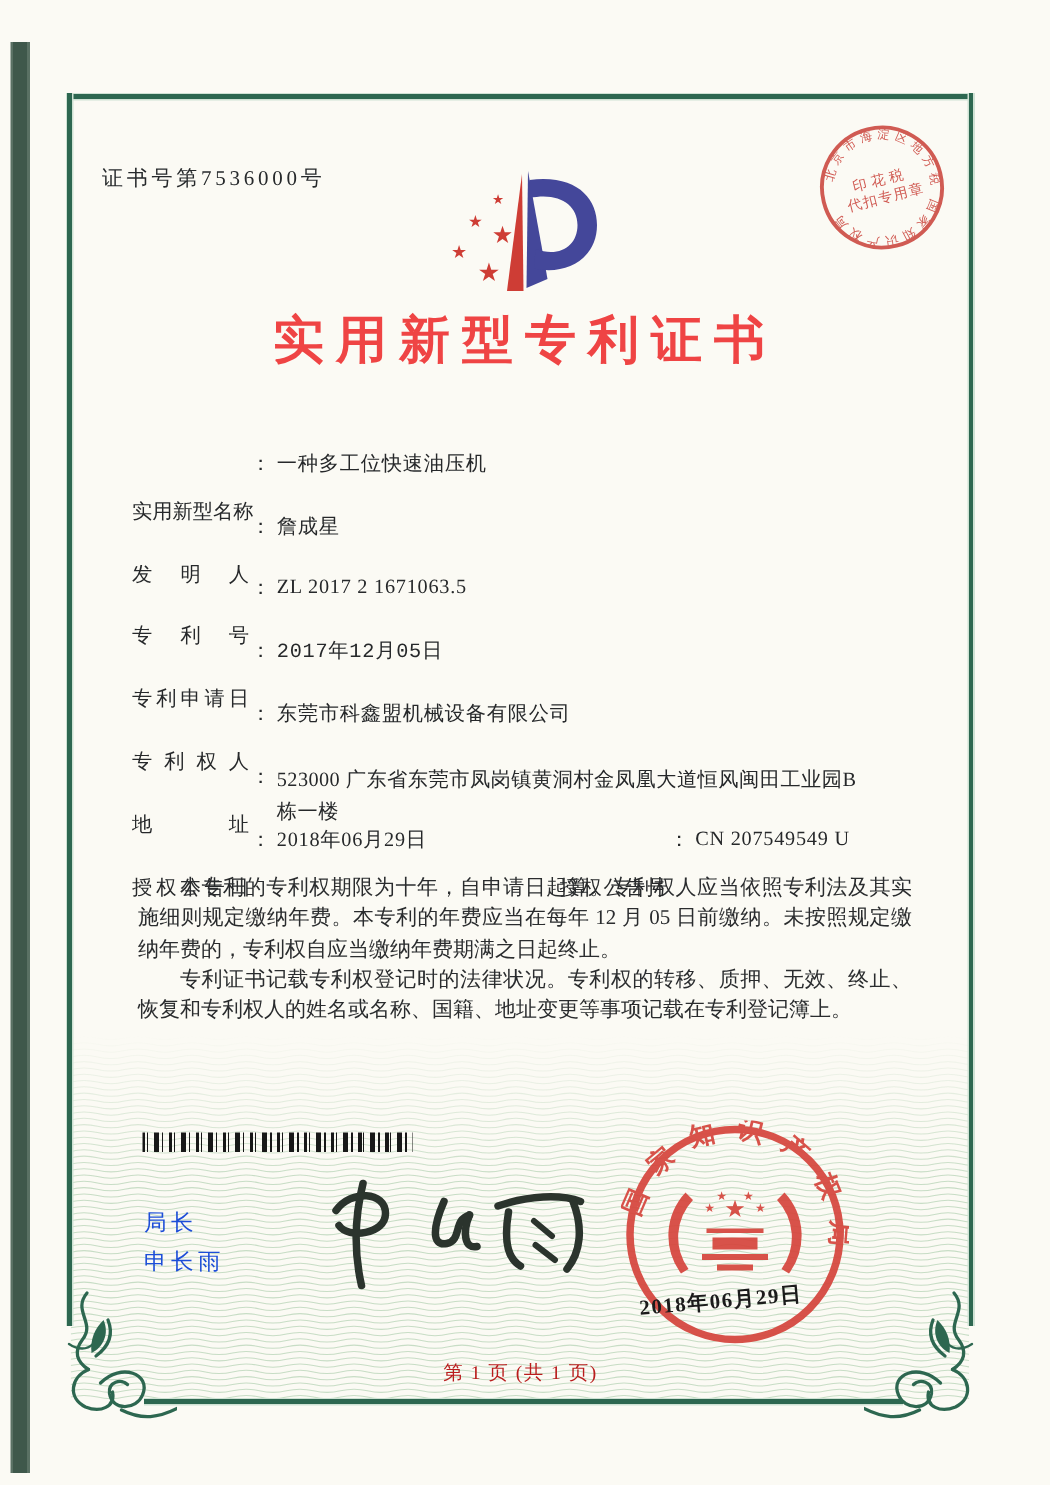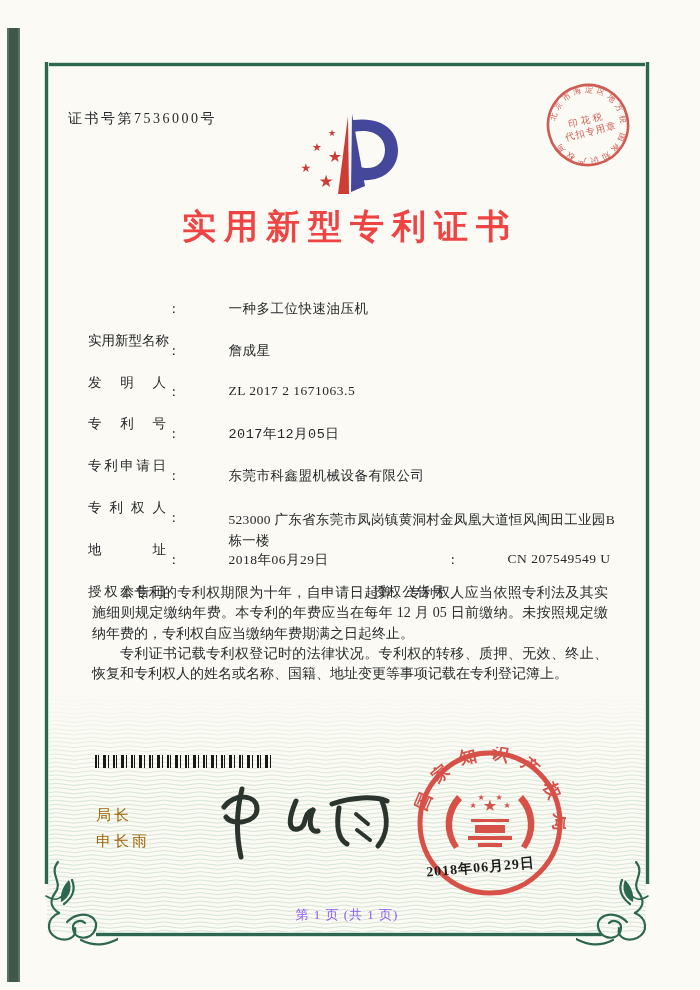--- a/index.html
+++ b/index.html
@@ -17,41 +17,41 @@
   .fl.h{height:5px;background:linear-gradient(180deg,#cfe2d4 0 1px,#2d6750 1px 4px,#cfe2d4 4px 5px);}
   .fl.v{width:5px;background:linear-gradient(90deg,#cfe2d4 0 1px,#2d6750 1px 4px,#cfe2d4 4px 5px);}
   .cert-no{position:absolute;left:68px;top:110px;font-size:14px;letter-spacing:2.5px;color:#26292b;}
   .title{position:absolute;left:0;top:204px;width:700px;text-align:center;
     font-size:34px;letter-spacing:8px;font-weight:600;color:#ef4444;}
   .logo{position:absolute;left:292px;top:110px;}
   
   .frow{position:absolute;left:88px;font-size:13.5px;color:#26282a;white-space:nowrap;}
   .frow .lab{display:inline-block;width:78px;text-align:justify;text-align-last:justify;vertical-align:top;margin-top:32px;}
   .frow .colon{display:inline-block;margin:0 4px 0 1px;vertical-align:top;}
-  .frow .val{display:inline-block;vertical-align:top;letter-spacing:.5px;margin-left:44px;}
+  .frow .val{display:inline-block;vertical-align:top;letter-spacing:.5px;}
   .frow .val.wrap{white-space:normal;width:388px;line-height:21px;letter-spacing:.3px;}
   .frow .pair2{position:absolute;left:285px;top:0;white-space:nowrap;}
   .frow .pair2 .lab{width:72px;}
   .paras{position:absolute;left:92px;top:583px;width:516px;font-size:14px;line-height:20.3px;
     text-align:justify;color:#2a2c2e;}
   .paras p{margin:0;text-indent:2em;}
   .waves{position:absolute;left:47px;top:690px;width:599px;height:243px;
     -webkit-mask-image:linear-gradient(180deg,transparent 0,#000 95px);
             mask-image:linear-gradient(180deg,transparent 0,#000 95px);}
   .barcode{position:absolute;left:95px;top:755px;width:180px;height:13px;
     background:repeating-linear-gradient(90deg,#181818 0 2px,transparent 2px 3px,#181818 3px 4px,
       transparent 4px 8px,#181818 8px 11px,transparent 11px 13px,#181818 13px 14px,transparent 14px 18px);}
-  .director{position:absolute;left:96px;font-size:15px;letter-spacing:3px;color:#a16207;}
+  .director{position:absolute;left:96px;font-size:15px;letter-spacing:3px;color:#1d4ed8;}
   .sig{position:absolute;left:210px;top:773px;}
   .seal{position:absolute;left:414px;top:747px;}
   .seal-date{position:absolute;left:426px;top:857px;width:150px;font-size:14px;font-weight:600;
     letter-spacing:1px;color:#1b1b1b;transform:rotate(-5deg);}
   .tax-stamp{position:absolute;left:545px;top:82px;opacity:.9;}
   .footer{position:absolute;left:44px;top:906px;width:606px;text-align:center;
-    font-size:13px;letter-spacing:1px;color:#8b5cf6;}
+    font-size:13px;letter-spacing:1px;color:#b91c1c;}
   .ornament{position:absolute;}
 </style>
 </head>
 <body>
 
 <div class="paper"></div>
 <div class="edge-strip"></div>
 
 <div class="waves">
   <svg id="waves-svg" width="599" height="243" viewBox="0 0 599 243">

